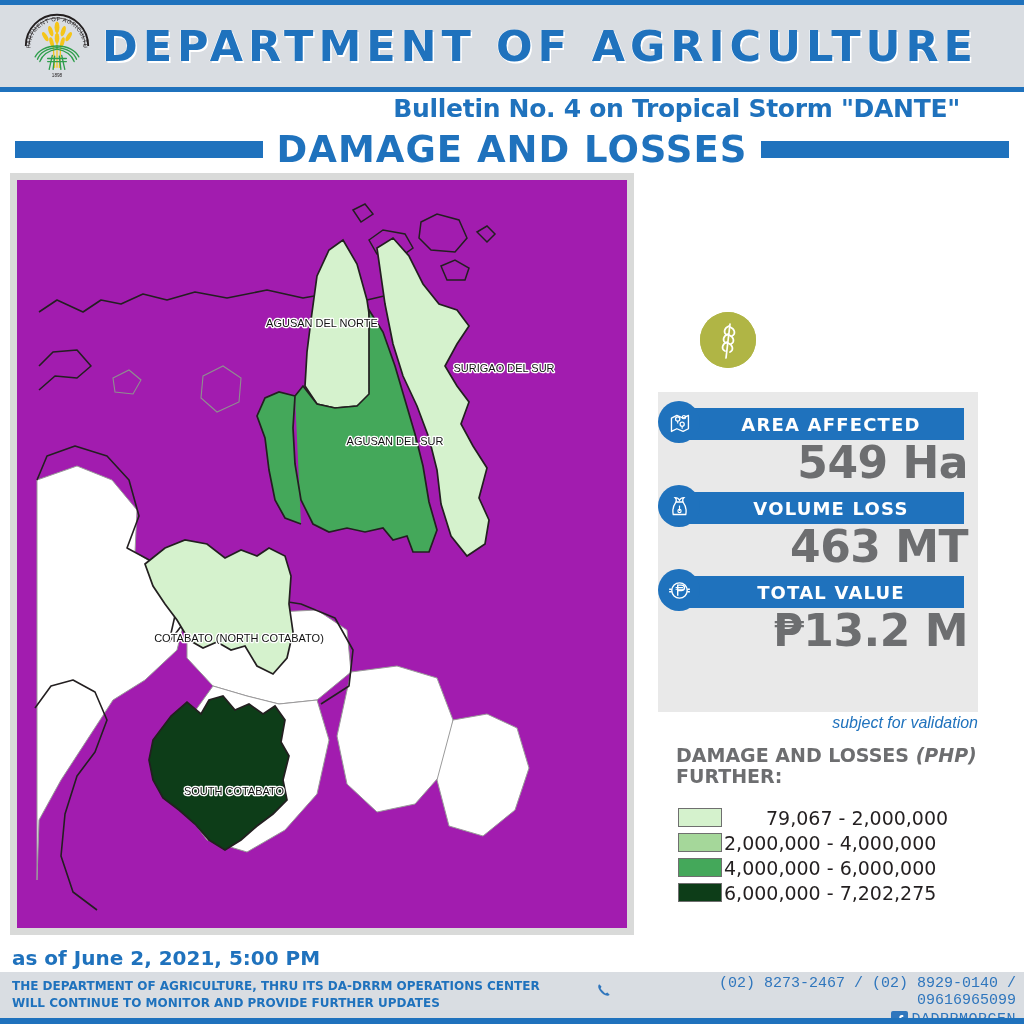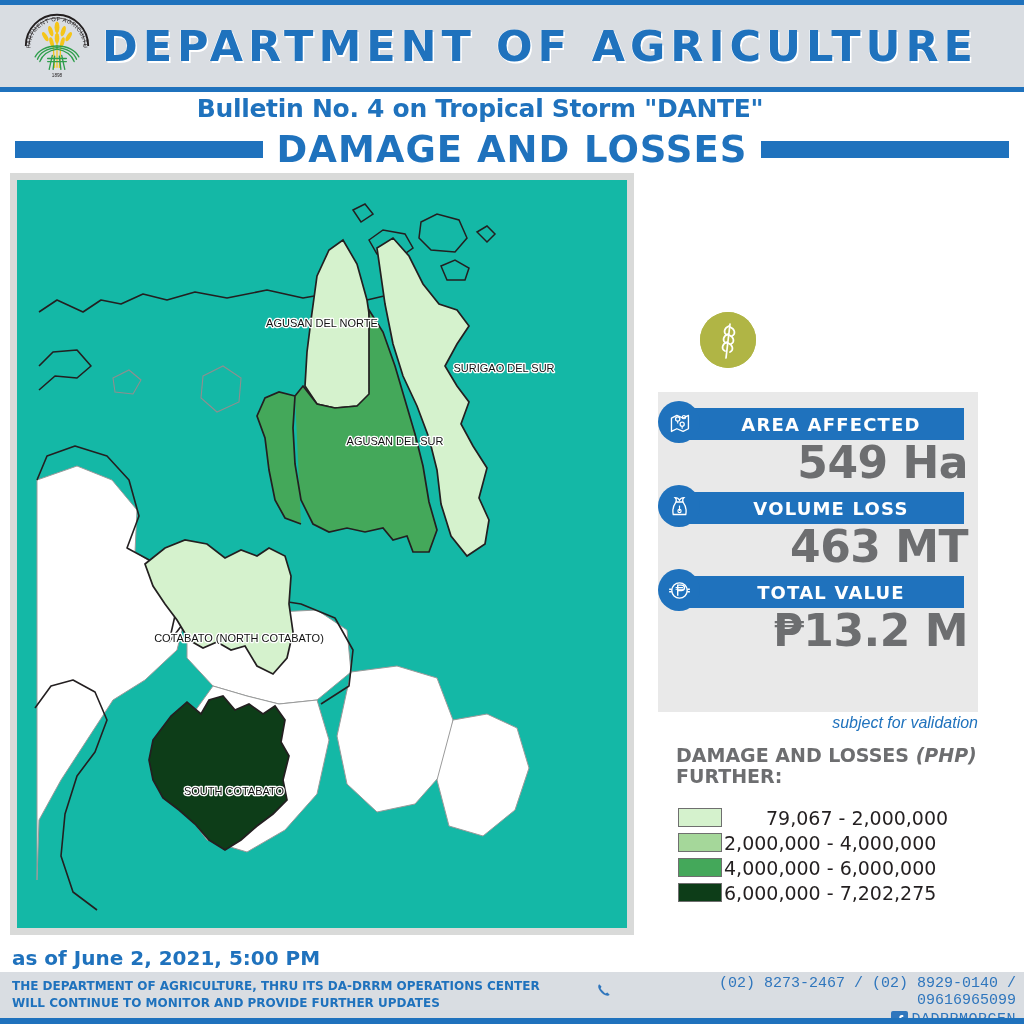--- a/index.html
+++ b/index.html
@@ -22,21 +22,21 @@
     flex:1; text-align:center;
     font-size:43px; font-weight:bold; letter-spacing:5px;
     color:#1f72bd;
     font-family:"DejaVu Sans", sans-serif;
     text-shadow: 1.5px 1.5px 0 #ffffff, -0.5px -0.5px 0 #ffffff;
     padding-right:40px;
   }
   #header-rule { position:absolute; left:0; top:87px; width:1024px; height:5px; background:#1f72bd; }
 
   #bulletin-line {
-    position:absolute; left:0; top:94px; width:960px; text-align:center;
+    position:absolute; left:0; top:94px; width:960px; text-align:right;
     font-size:25px; font-weight:bold; color:#1f72bd;
     font-family:"DejaVu Sans", sans-serif;
     letter-spacing:-0.3px;
   }
   #title-row {
     position:absolute; left:0; top:128px; width:1024px; height:42px;
     display:flex; align-items:center; justify-content:center; gap:14px;
   }
   .title-bar-l, .title-bar-r { height:17px; background:#1f72bd; }
   .title-bar-l { width:248px; }
@@ -46,21 +46,21 @@
     font-family:"DejaVu Sans", sans-serif;
     white-space:nowrap;
     text-shadow: 1px 1px 0 #ffffff;
   }
 
   
   #map-panel {
     position:absolute; left:10px; top:173px; width:624px; height:762px;
     background:#d9dad9; padding:7px;
   }
-  #map-canvas { width:100%; height:100%; background:#14b8a6; position:relative; overflow:hidden;text-decoration:underline; }
+  #map-canvas { width:100%; height:100%; background:#a21caf; position:relative; overflow:hidden;text-decoration:underline; }
   #map-svg { display:block; width:100%; height:100%; }
   .maplabel {
     font-family:"Liberation Sans", sans-serif;
     font-size:11px; fill:#111111;
     paint-order: stroke fill;
     stroke:#ffffff; stroke-width:2.6px; stroke-linejoin:round;
   }
 
   
   #crop-head {

